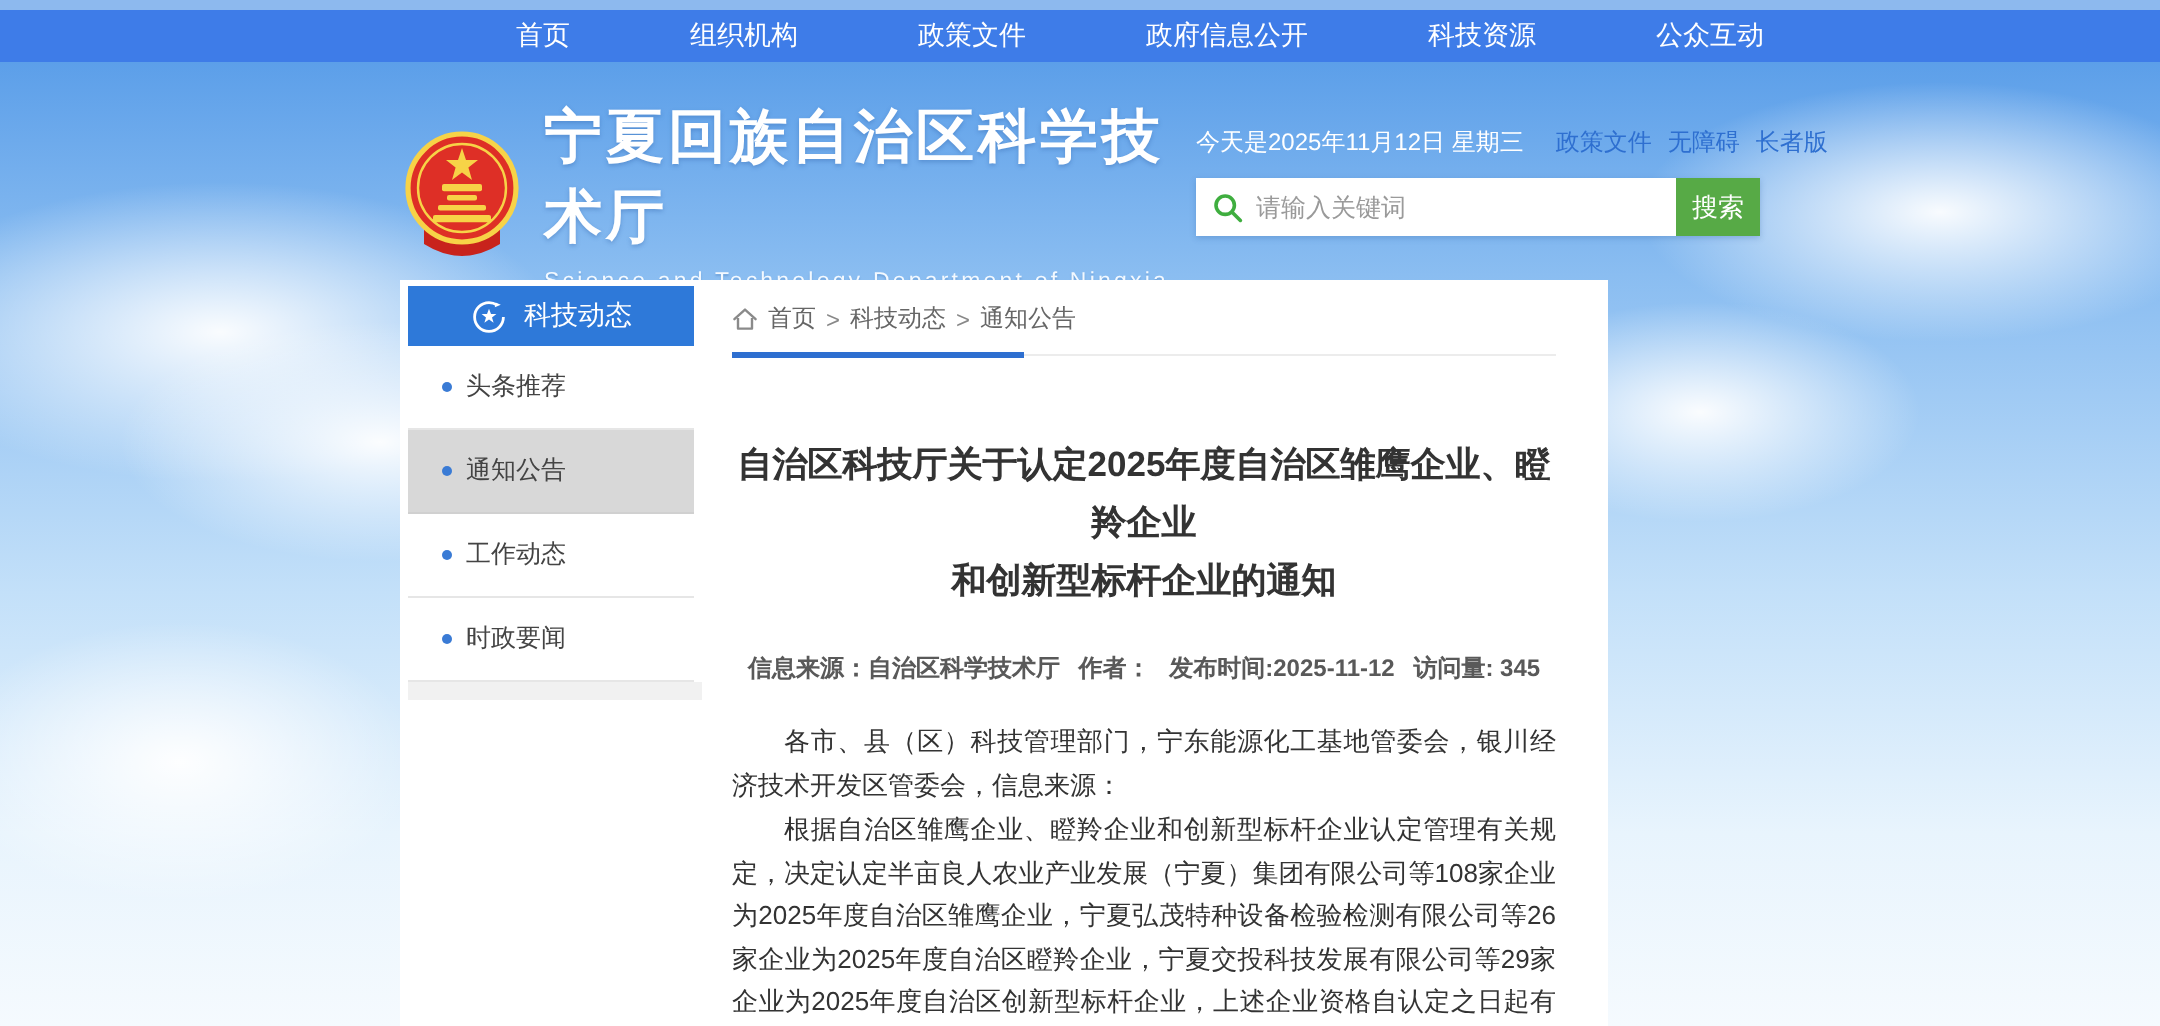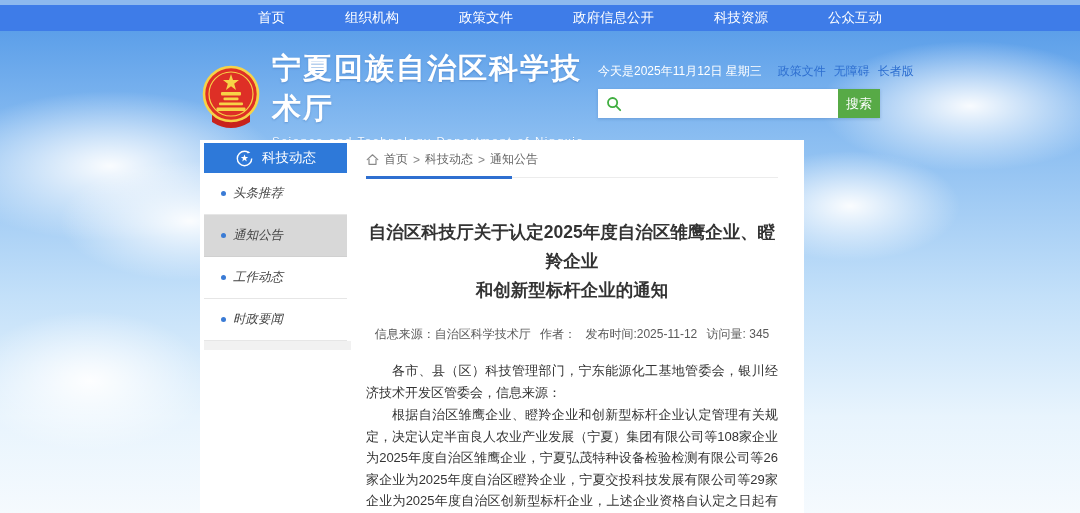--- a/index.html
+++ b/index.html
@@ -42,37 +42,37 @@
   .search-field input::placeholder { color:#9a9a9a; }
   .search-btn { width:42px; background:#57aa46; color:#fff; border:none; font-size:13px; cursor:pointer; }
 
   
   .panel { position:absolute; left:200px; top:109px; width:604px; bottom:0; background:#ffffff; display:flex; }
 
   
   .sidebar { width:150px; flex:0 0 auto; padding:3px 0 0 4px; }
   .side-head { width:143px; height:30px; background:#2e79d9; color:#fff; font-size:13.5px;
                display:flex; align-items:center; justify-content:center; gap:8px; cursor:pointer; }
-  .side-list { list-style:none; width:143px;font-style:italic; }
+  .side-list { list-style:none; width:143px; }
   .side-list li { height:42px; display:flex; align-items:center; padding-left:17px;
                   border-bottom:1px solid #e6e6e6; font-size:12.5px; color:#444; cursor:pointer; }
   .side-list li.active { background:#d8d8d8; border-bottom-color:#d0d0d0; }
   .dot { width:5px; height:5px; border-radius:50%; background:#3a7bd5; margin-right:7px; flex:0 0 auto; }
   .side-foot { width:147px; height:9px; background:#f1f1f1; margin-top:0; }
 
   
   .article { flex:1; padding:11px 26px 0 16px; }
   .breadcrumb { display:flex; align-items:center; gap:5px; font-size:12px; color:#666;
                 padding-bottom:9px; position:relative; border-bottom:1px solid #ececec; }
   .breadcrumb a { color:#666; text-decoration:none; cursor:pointer; }
   .breadcrumb .sep { color:#888; }
   .breadcrumb::after { content:""; position:absolute; left:0; bottom:-2px; width:146px; height:3px; background:#2e6fd0; }
   .art-title { margin-top:40px; text-align:center; font-size:17.5px; font-weight:bold; color:#333; line-height:29px; }
   .art-meta { margin-top:21px; text-align:center; font-size:12px; color:#595959; }
-  .art-meta span { margin:12px 3px; }
+  .art-meta span { margin:12px 3px;font-weight:bold; }
   .para { margin-top:17px; font-size:13px; color:#333; line-height:21.5px; text-indent:2em; text-align:justify; }
   .para + .para { margin-top:1px; }
   .attachments { margin-top:32px; margin-left:46px; display:flex; font-size:13px; color:#333; line-height:23px; }
   .att-label { white-space:nowrap; }
   .att-list div { cursor:pointer; }
 </style>
 </head>
 <body>
 
 <div class="page">
@@ -125,20 +125,21 @@
           </span>
         </div>
         <div class="searchbar">
           <div class="search-field">
             <span class="search-icon">
               <svg width="16" height="16" viewBox="0 0 16 16">
                 <circle cx="6.6" cy="6.6" r="4.6" fill="none" stroke="#3fae3f" stroke-width="1.8"></circle>
                 <line x1="10.2" y1="10.2" x2="14.2" y2="14.2" stroke="#3fae3f" stroke-width="1.8" stroke-linecap="round"></line>
               </svg>
             </span>
+            <input placeholder="请输入关键词" style="">
           </div>
           <button class="search-btn">搜索</button>
         </div>
       </div>
     </header>
 
     <main class="panel">
 
       <aside class="sidebar">
         <div class="side-head">

